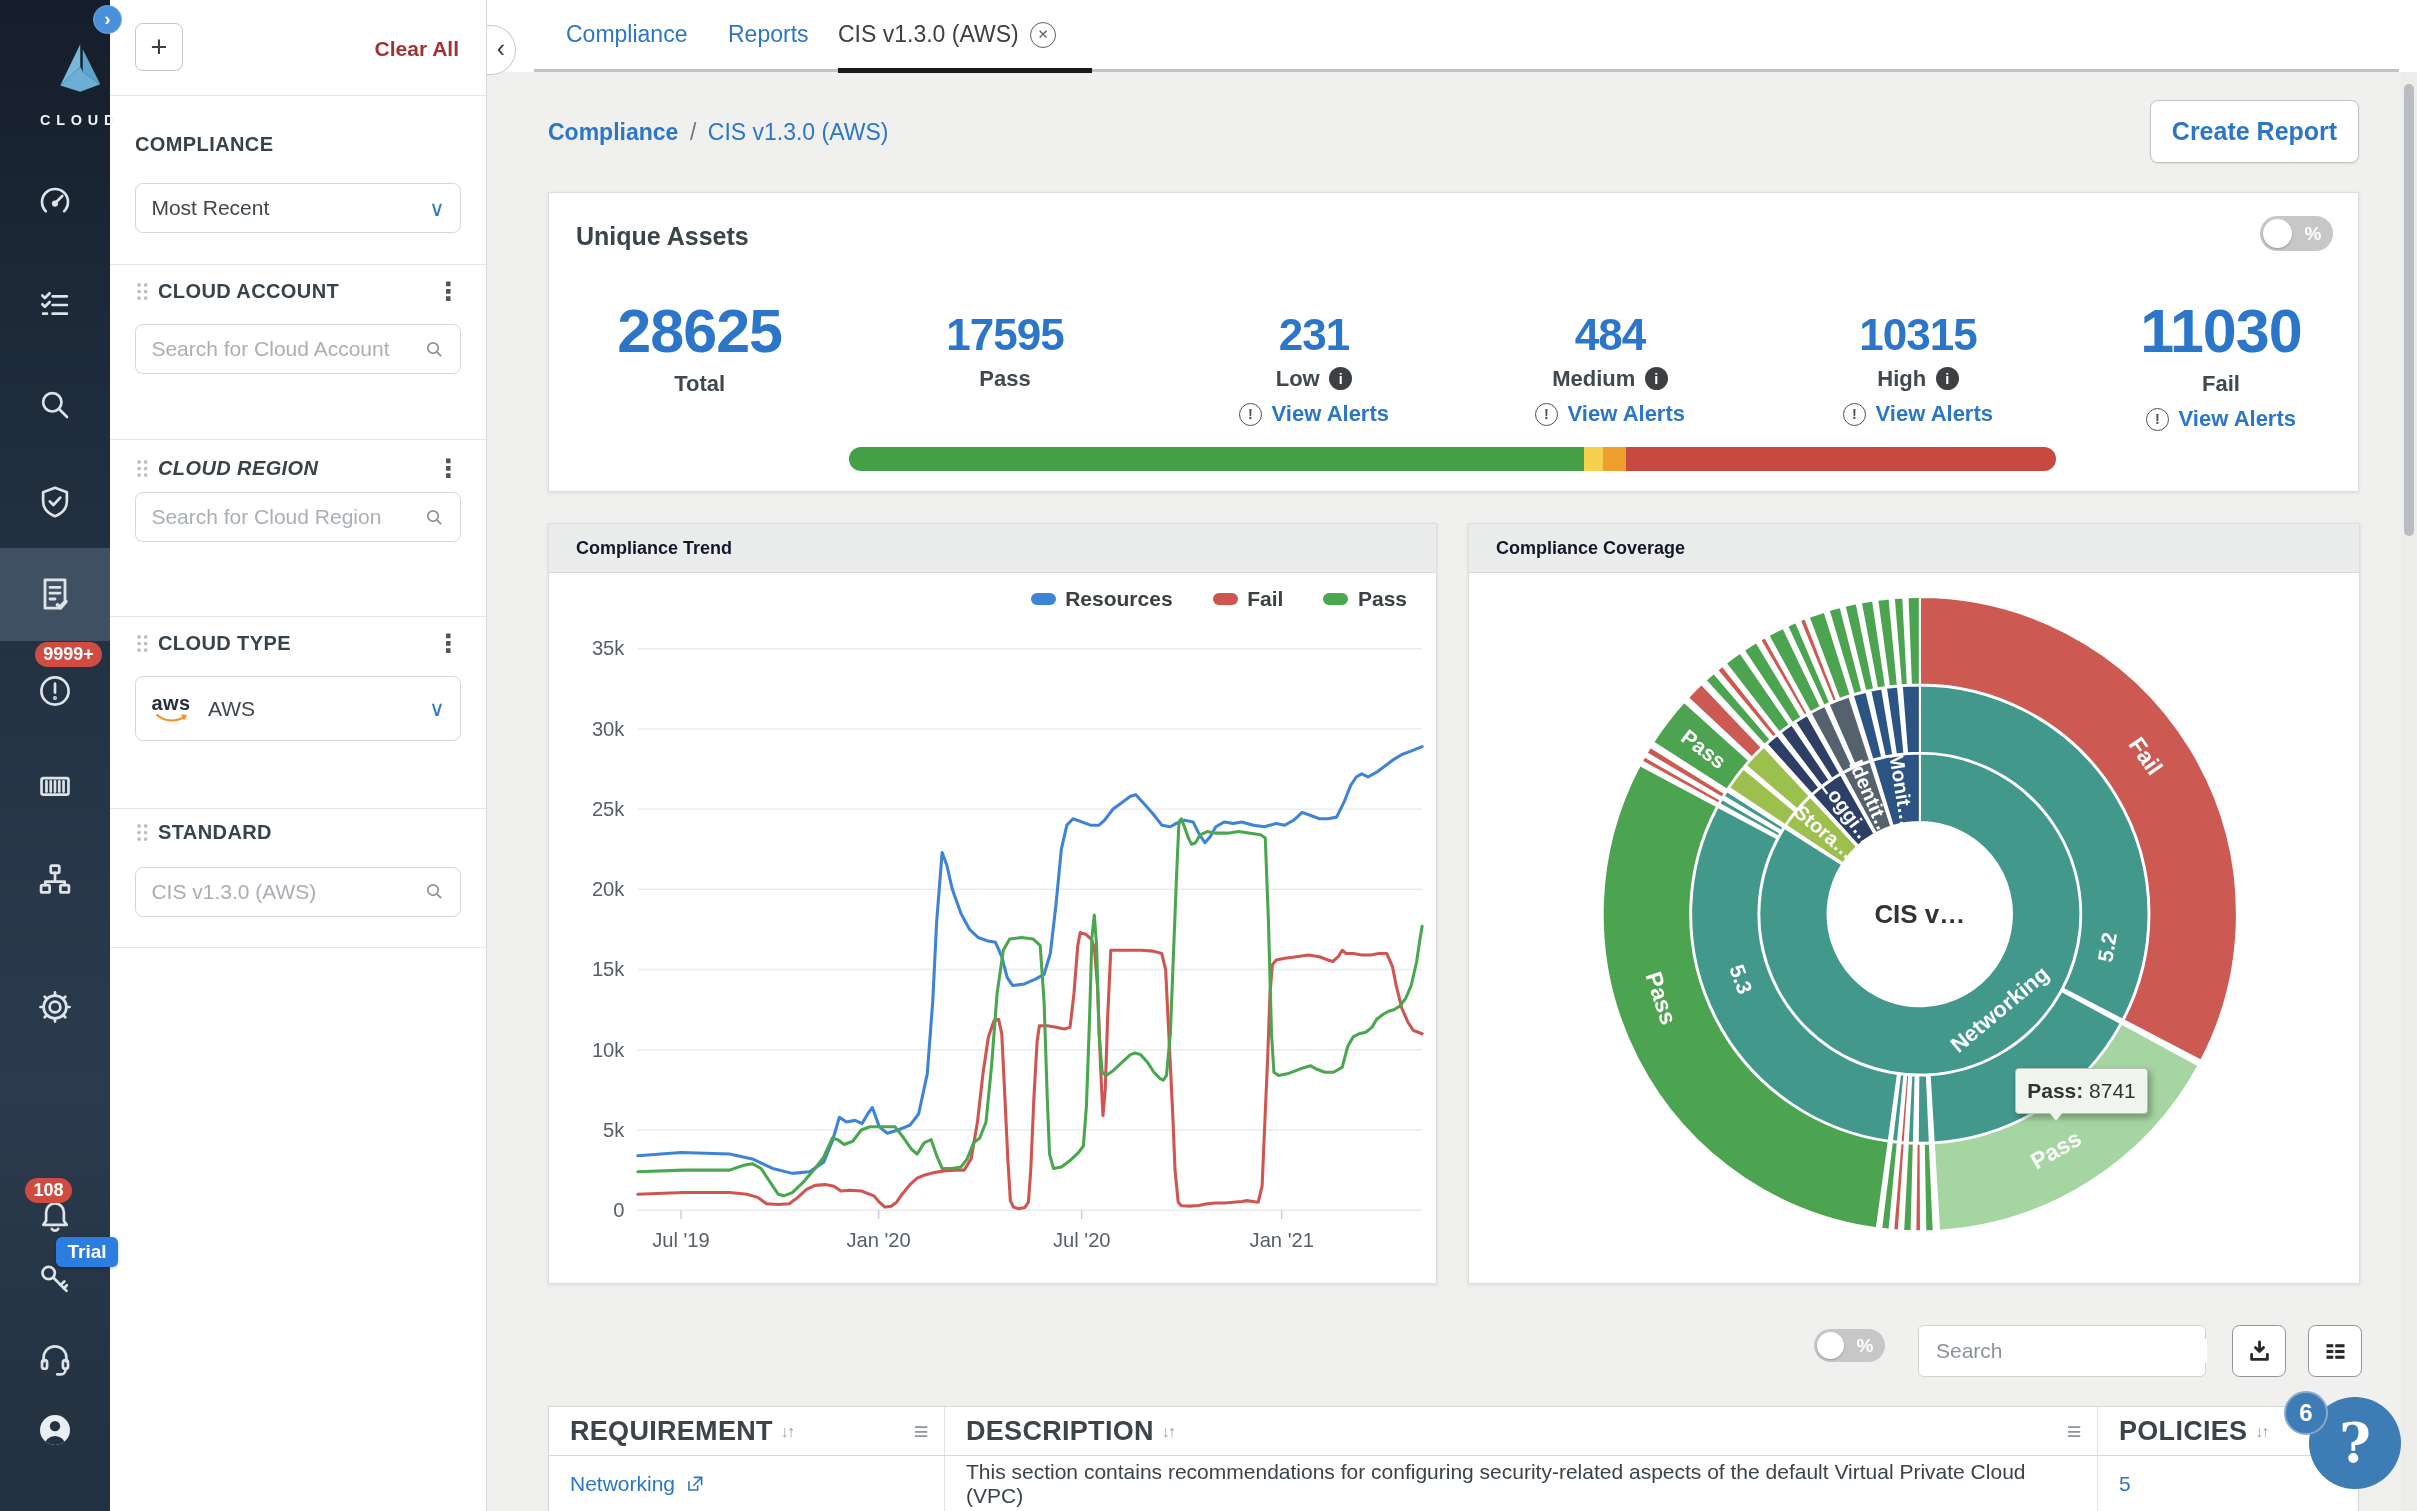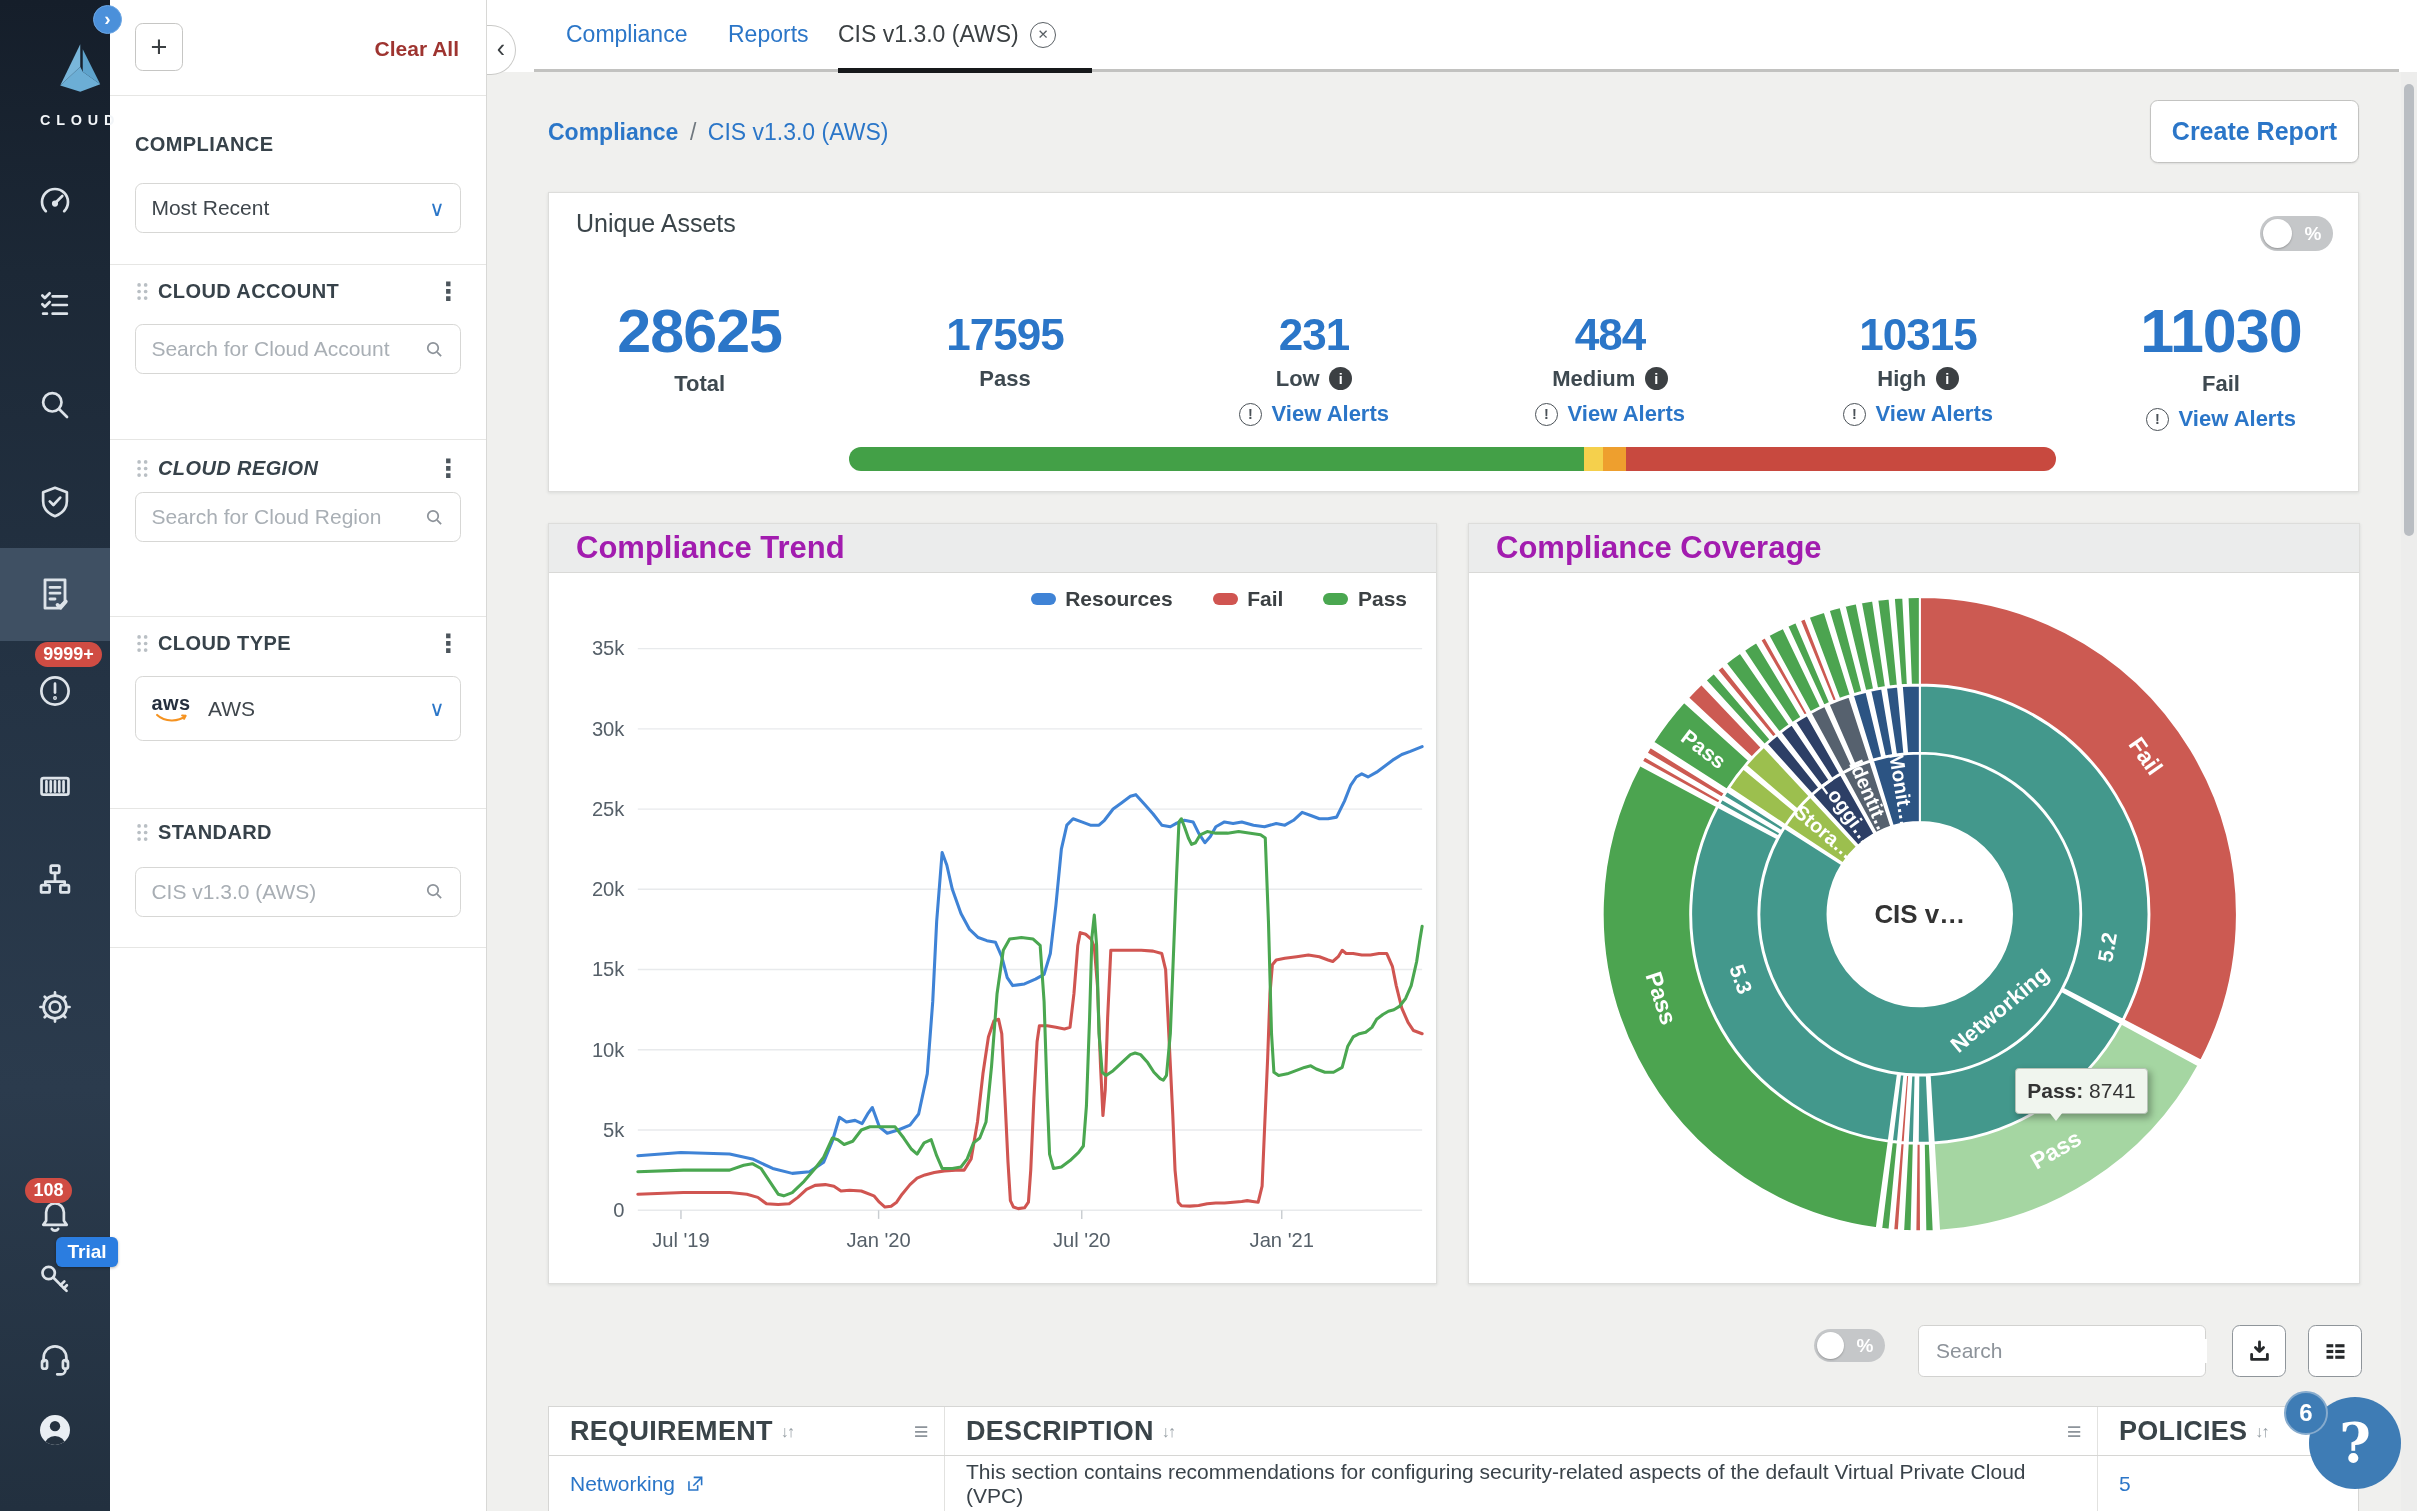--- a/index.html
+++ b/index.html
@@ -59,25 +59,25 @@
   .breadcrumb{position:absolute;left:61px;top:119px;font-size:23px;display:flex;gap:11.5px;}
   .breadcrumb .crumb{color:#2b76c8;font-weight:700;}
   .breadcrumb .crumb.current{font-weight:400;}
   .breadcrumb .sep{color:#70787f;}
   .create-report{position:absolute;left:1663px;top:100px;width:209px;height:63px;background:#fff;
     border:1.4px solid #c3c3c1;border-radius:7.7px;color:#2b76c8;font-size:25px;font-weight:600;
     display:flex;align-items:center;justify-content:center;box-shadow:0 1px 1.9px rgba(0,0,0,.08);}
 
   .card{position:absolute;background:#fff;border:1px solid #dddddb;box-shadow:0 1px 2.9px rgba(60,64,67,.12);}
   .phead{height:49px;background:#ebecec;border-bottom:1px solid #d9d9d7;display:flex;align-items:center;
-    padding-left:27px;font-size:31px;font-weight:700;color:#a21caf;}
+    padding-left:27px;font-size:18px;font-weight:700;color:#0f172a;}
 
   
   .ua-card{left:61px;top:192px;width:1811px;height:300px;}
-  .ua-title{position:absolute;left:27px;top:16px;font-size:25px;font-weight:400;color:#3a4449;}
+  .ua-title{position:absolute;left:27px;top:29px;font-size:25px;font-weight:700;color:#3a4449;}
   .toggle{position:absolute;border-radius:17.3px;background:#c5c7c9;}
   .toggle .knob{position:absolute;left:2.9px;top:2.9px;background:#fff;border-radius:50%;box-shadow:0 1px 1.9px rgba(0,0,0,.25);}
   .toggle .tlabel{position:absolute;right:11.5px;top:50%;transform:translateY(-50%);color:#fff;font-size:19px;font-weight:700;}
   .ua-toggle{right:25px;top:23px;width:73px;height:35px;}
   .ua-toggle .knob{width:29px;height:29px;}
   .stat{position:absolute;width:288px;display:flex;flex-direction:column;align-items:center;}
   .stat .num{color:#2b76c8;font-weight:700;letter-spacing:-1px;line-height:1.05;}
   .stat.big{top:106px;} .stat.big .num{font-size:61px;}
   .stat.med{top:119px;} .stat.med .num{font-size:44px;}
   .lab-row{margin-top:7.7px;display:flex;align-items:center;gap:9.6px;font-size:22px;font-weight:600;color:#3e4950;}

